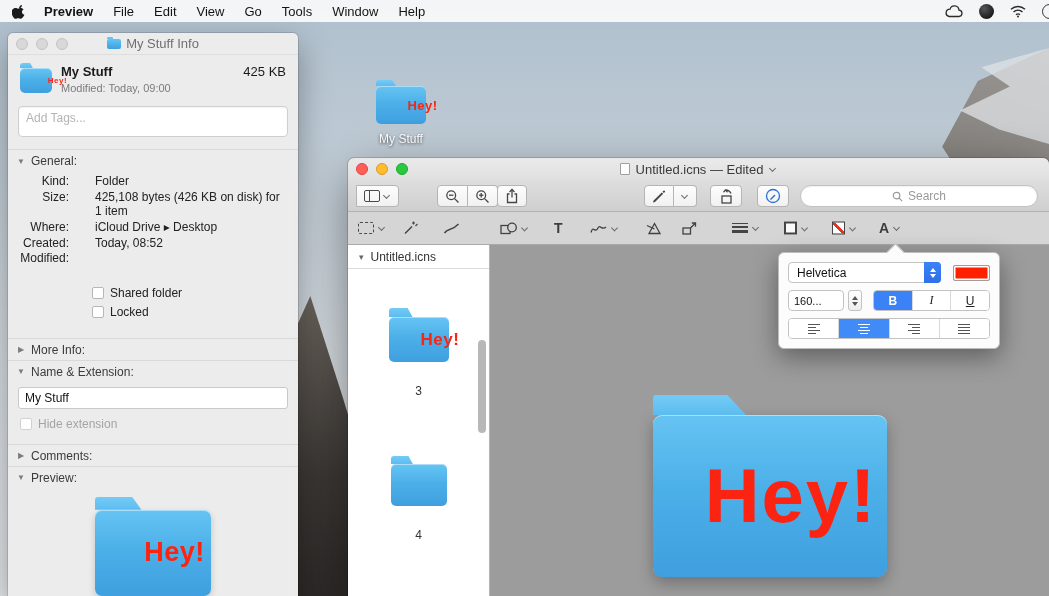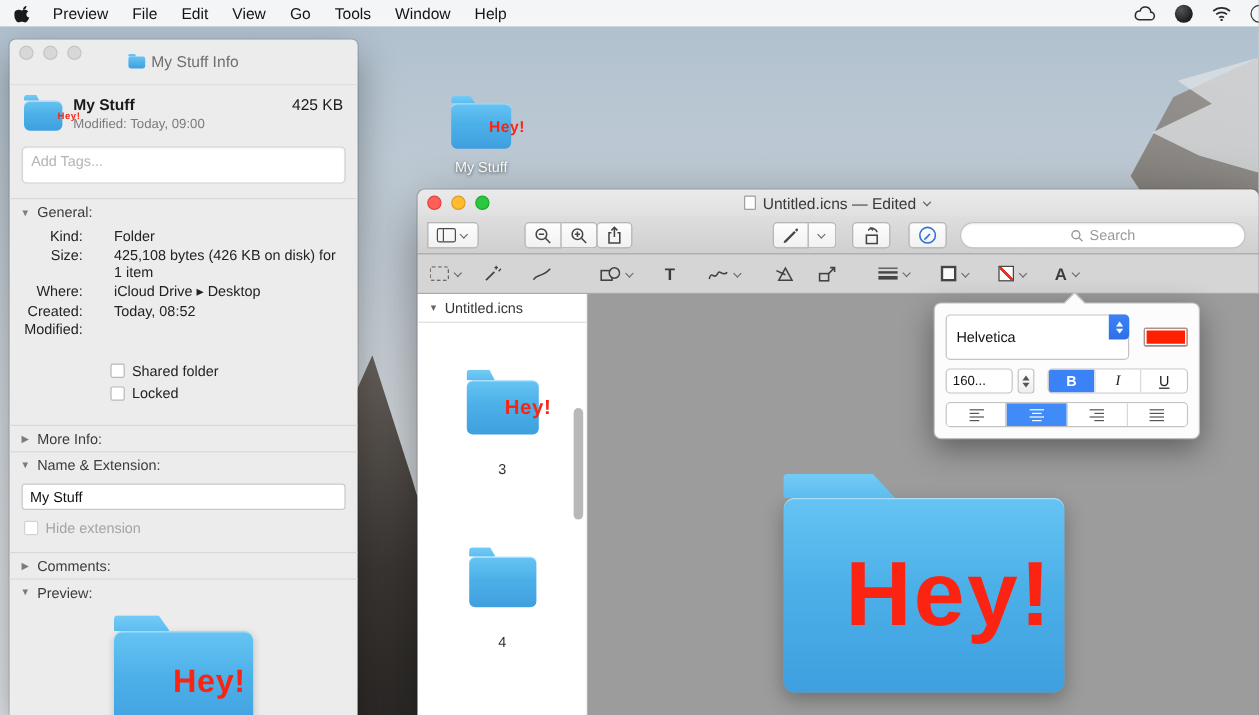--- a/index.html
+++ b/index.html
@@ -18,21 +18,21 @@
     background:#dfe3e6; }
   .mtn-left { position:absolute; left:286px; bottom:0; width:76px; height:300px;
     clip-path:polygon(0 18%,32% 0,75% 34%,100% 55%,100% 100%,0 100%);
     background:linear-gradient(180deg,#6b645e,#3c3835 60%,#2d2a28); }
 
   
   .menubar { position:absolute; top:0; left:0; right:0; height:22px; z-index:50;
     background:rgba(249,249,249,.94); display:flex; align-items:center; font-size:13px; color:#141414; }
   .mb-apple { margin:0 8px 0 12px; display:flex; }
   .mb-item { padding:0 10px; }
-  .mb-app { font-weight:normal; padding:0 10px; }
+  .mb-app { font-weight:bold; padding:0 10px; }
   .mb-right { margin-left:auto; display:flex; align-items:center; gap:16px; }
   .mi-circle { width:15px; height:15px; border-radius:50%;
     background:radial-gradient(circle at 35% 30%, #555 0%, #1d1d1d 70%); }
   .mi-edge { width:15px; height:15px; border-radius:50%; border:1.5px solid #333; margin-right:-8px; }
 
   
   .folder { position:relative; display:flex; align-items:center; justify-content:center;
     background:linear-gradient(180deg,var(--folder-top,#66c4f3) 0%, #4cb0e8 45%, var(--folder-bottom,#3f9fdf) 100%);
     border-radius:5px; box-shadow:inset 0 1px 0 rgba(255,255,255,.45); }
   .folder::before { content:""; position:absolute; bottom:100%; left:0; width:40%; height:var(--tabh,8px);
@@ -43,21 +43,21 @@
   
   .desk-icon { position:absolute; left:368px; top:78px; width:66px; z-index:5; text-align:center; }
   .desk-icon .folder { width:50px; height:38px; margin:8px auto 0; --tabh:6px; }
   .desk-icon .hey { font-size:13px; }
   .desk-label { margin-top:8px; color:#fff; font-size:12px; text-shadow:0 1px 3px rgba(0,0,0,.65); }
 
   
   .info-win { position:absolute; left:8px; top:33px; width:290px; height:563px; z-index:10;
     background:#ececec; border-radius:5px 5px 0 0;
     box-shadow:0 12px 32px rgba(0,0,0,.35), 0 0 0 1px rgba(0,0,0,.12); }
-  .iw-titlebar { height:38px; position:relative; display:flex; align-items:center; justify-content:center;
+  .iw-titlebar { height:22px; position:relative; display:flex; align-items:center; justify-content:center;
     border-bottom:1px solid #dedede; }
   .dots { position:absolute; left:8px; top:5px; display:flex; gap:8px; }
   .dot { width:12px; height:12px; border-radius:50%; }
   .dot.gray { background:#d8d8d8; border:1px solid #c4c4c4; }
   .dot.red { background:#ff5f57; border:1px solid #e0443e; }
   .dot.yellow { background:#febc2e; border:1px solid #d89e24; }
   .dot.green { background:#28c840; border:1px solid #1aab29; }
   .iw-title { display:flex; align-items:center; gap:5px; color:#6f6f6f; font-size:13px; }
   .mini-folder { width:14px; height:10px; border-radius:2px; position:relative;
     background:linear-gradient(#66c4f3,#3f9fdf); }
@@ -131,21 +131,21 @@
     background:linear-gradient(45deg,#fff 42%,#e03424 42%,#e03424 58%,#fff 58%); }
   .mk-letter { font-size:14px; font-weight:bold; color:#3c3c3c; }
 
   
   .font-pop { position:absolute; left:430px; top:94px; width:222px; z-index:40; background:#fcfcfc;
     border:1px solid #bdbdbd; border-radius:6px; box-shadow:0 8px 26px rgba(0,0,0,.4);
     padding:9px 9px 9px; display:flex; flex-direction:column; gap:7px; }
   .font-pop::before { content:""; position:absolute; left:110px; top:-7px; width:12px; height:12px;
     background:#fcfcfc; border-left:1px solid #bdbdbd; border-top:1px solid #bdbdbd; transform:rotate(45deg); }
   .fp-row { display:flex; align-items:center; }
-  .font-select { flex:1; height:38px; background:#fff; border:1px solid #c3c3c3; border-radius:4px;
+  .font-select { flex:1; height:21px; background:#fff; border:1px solid #c3c3c3; border-radius:4px;
     display:flex; align-items:center; padding-left:8px; font-size:12px; position:relative; color:#111; }
   .fs-stepper { position:absolute; right:-1px; top:-1px; width:17px; height:21px; border-radius:0 4px 4px 0;
     background:linear-gradient(var(--accent,#3c82f7),#2f6fe8); display:flex; flex-direction:column;
     align-items:center; justify-content:center; gap:2px; }
   .tri-up { width:0; height:0; border-left:3px solid transparent; border-right:3px solid transparent;
     border-bottom:4px solid #fff; }
   .tri-down { width:0; height:0; border-left:3px solid transparent; border-right:3px solid transparent;
     border-top:4px solid #fff; }
   .tri-up.g { border-bottom-color:#555; } .tri-down.g { border-top-color:#555; }
   .color-well { width:37px; height:16px; margin-left:12px; border:1px solid #9d9d9d; border-radius:2px;

